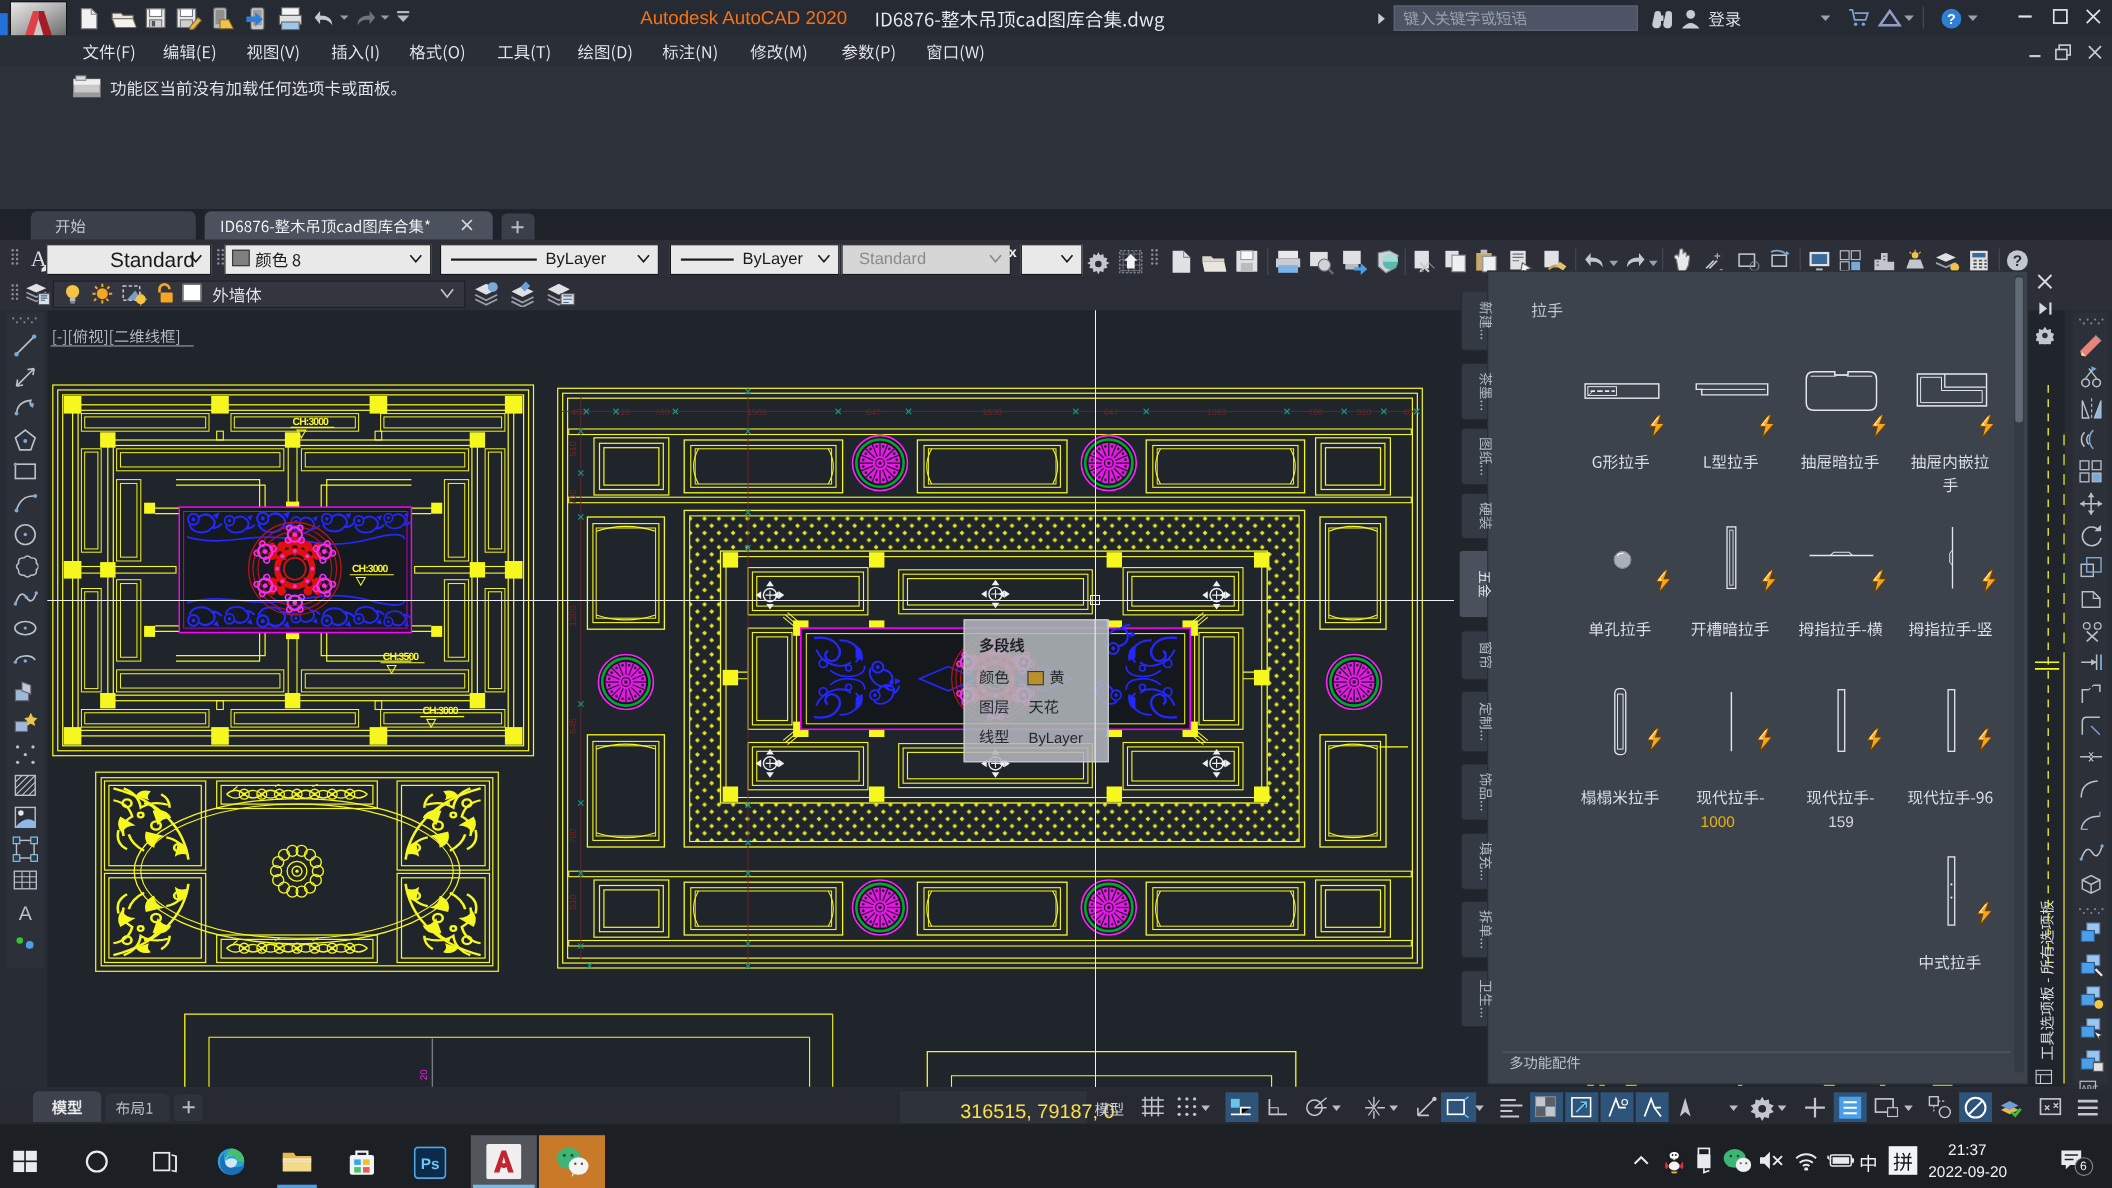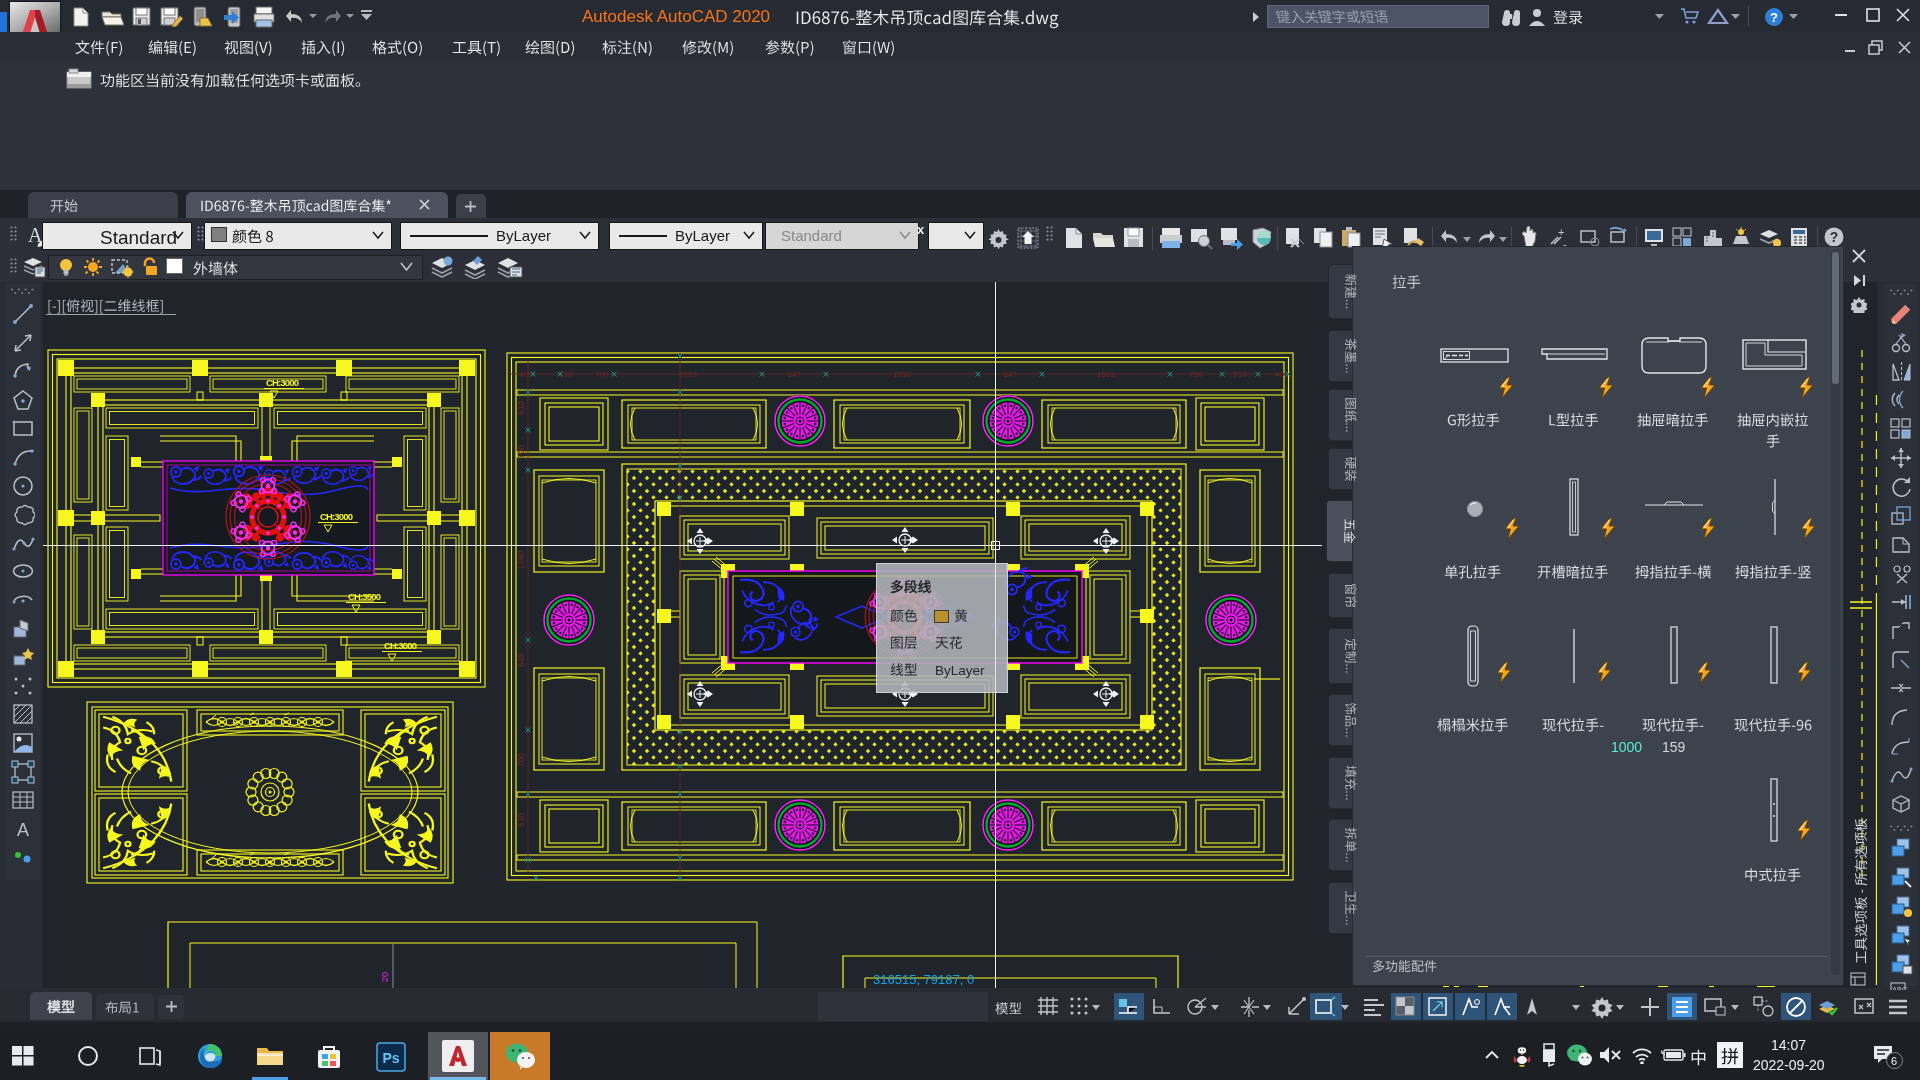--- a/index.html
+++ b/index.html
@@ -1762,21 +1762,21 @@
   </svg>
 <svg class="zt " style="left:1541.9px;top:715.7px;width:62.2px;height:19.3px">
     <g transform="translate(0,14.30) scale(0.01430,-0.01430)" fill="#dde1e6">
       <use href="#g137"></use>
       <use href="#g138" x="1000"></use>
       <use href="#g119" x="2000"></use>
       <use href="#g120" x="3000"></use>
       <use href="#g5" x="4000"></use>
     </g>
   </svg>
-<div class="lat" style="left:1611px;top:739px;font-size:14px;color:#5eead4">1000</div>
+<div class="lat" style="left:1546px;top:739px;font-size:14px;color:#eab308">1000</div>
 <svg class="zt " style="left:1641.9px;top:715.7px;width:62.2px;height:19.3px">
     <g transform="translate(0,14.30) scale(0.01430,-0.01430)" fill="#dde1e6">
       <use href="#g137"></use>
       <use href="#g138" x="1000"></use>
       <use href="#g119" x="2000"></use>
       <use href="#g120" x="3000"></use>
       <use href="#g5" x="4000"></use>
     </g>
   </svg>
 <div class="lat" style="left:1662px;top:739px;font-size:14px;color:#d4d7db">159</div>
@@ -1991,21 +1991,21 @@
       <use href="#g144"></use>
       <use href="#g145" x="1000"></use>
       <use href="#g146" x="2000"></use>
     </g>
   </svg>
 <div class="abs" style="left:158px;top:995px;width:26px;height:24px;background:#2e323a;border-radius:4px"></div>
 <svg class="abs" style="left:165px;top:1000px" width="13" height="13" viewBox="0 0 13 13">
     <path d="M6.5 1 V12 M1 6.5 H12" stroke="#b9bdc4" stroke-width="1.8"></path>
   </svg>
 <div class="abs" style="left:818px;top:992px;width:170px;height:29px;background:#2e323a"></div>
-<div class="lat" style="left:873px;top:972px;font-size:13px;color:#0ea5e9">316515, 79187, 0</div>
+<div class="lat" style="left:873px;top:1000px;font-size:18px;color:#fde047">316515, 79187, 0</div>
 <svg class="zt " style="left:995.0px;top:999.5px;width:27.0px;height:18.2px">
     <g transform="translate(0,13.50) scale(0.01350,-0.01350)" fill="#ced2d8">
       <use href="#g143"></use>
       <use href="#g98" x="1000"></use>
     </g>
   </svg>
 <svg class="abs" style="left:1036px;top:995px" width="24" height="24" viewBox="0 0 24 24">
     <path d="M2 5 h20 M2 11 h20 M2 17 h20 M5 2 v18 M11 2 v18 M17 2 v18" stroke="#c3c7cd" stroke-width="1.4"></path>
   </svg>
 <svg class="abs" style="left:1068px;top:995px" width="22" height="24" viewBox="0 0 22 24">
@@ -2236,19 +2236,19 @@
     <g transform="translate(0,17.00) scale(0.01700,-0.01700)" fill="#f2f3f5">
       <use href="#g140"></use>
     </g>
   </svg>
 <div class="abs" style="left:1717px;top:1042px;width:26px;height:26px;background:#f2f3f5"></div>
 <svg class="zt " style="left:1721.0px;top:1045.0px;width:18.0px;height:24.3px">
     <g transform="translate(0,18.00) scale(0.01800,-0.01800)" fill="#14171c">
       <use href="#g147"></use>
     </g>
   </svg>
-<div class="lat" style="left:1771px;top:1037px;font-size:14px;color:#f2f3f5">14:07</div>
+<div class="lat" style="left:1771px;top:1037px;font-size:14px;color:#f2f3f5">21:37</div>
 <div class="lat" style="left:1753px;top:1057px;font-size:14px;color:#f2f3f5">2022-09-20</div>
 <svg class="abs" style="left:1872px;top:1044px" width="26" height="22" viewBox="0 0 26 22">
     <path d="M2 2 h18 v13 h-10 l-4 4 v-4 h-4 z" fill="#e8eaed"></path>
     <path d="M5 6 h12 M5 10 h8" stroke="#1c2025" stroke-width="1.4"></path>
   </svg>
 <div class="abs" style="left:1886px;top:1052px;width:17px;height:17px;background:#1c2025;border:1px solid #888;border-radius:50%"></div>
 <div class="lat" style="left:1891px;top:1055px;font-size:11px;color:#f2f3f5">6</div>
 </body></html>

